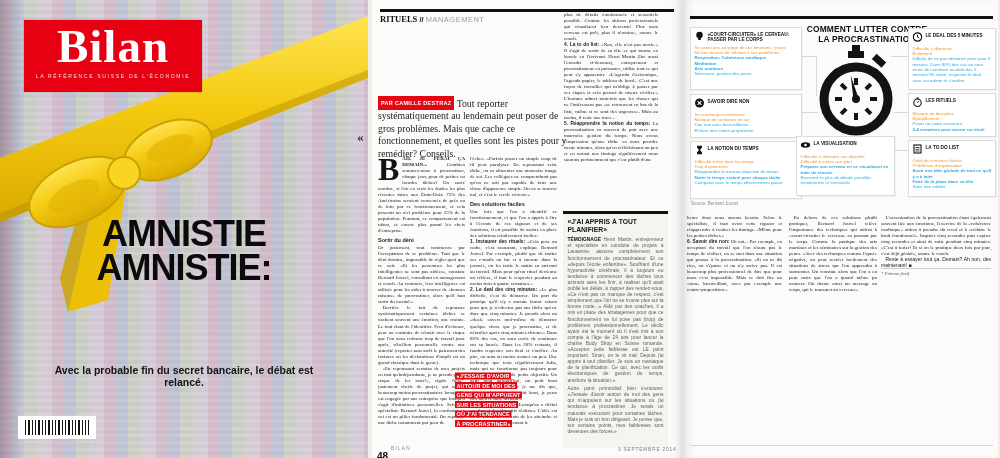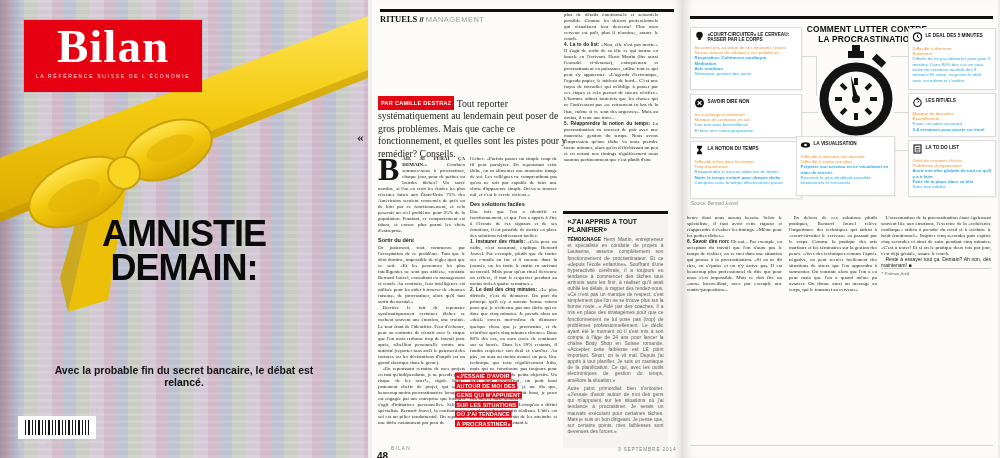--- a/index.html
+++ b/index.html
@@ -119,21 +119,21 @@
     <div class="logo">
       <div class="logo-word">Bilan</div>
       <div class="logo-tag">LA RÉFÉRENCE SUISSE DE L'ÉCONOMIE</div>
     </div>
 
     <div class="cov-hls">
     </div>
 
     <div class="cover-title">
       <div>AMNISTIE</div>
-      <div>DEMAIN:</div>
+      <div>AMNISTIE:</div>
     </div>
     <div class="cover-sub" style="padding:0 40px;box-sizing:border-box;">Avec la probable fin du secret bancaire, le débat est relancé.</div>
 
     <div class="cover-date">DU 03.09 AU 16.09.2014</div>
     <div class="barcode">
         <div class="bars"></div>
       </div>
     <div class="cover-issue">N° 150 · FR 8.80 · EUROS 7.70</div>
   </section>
 

